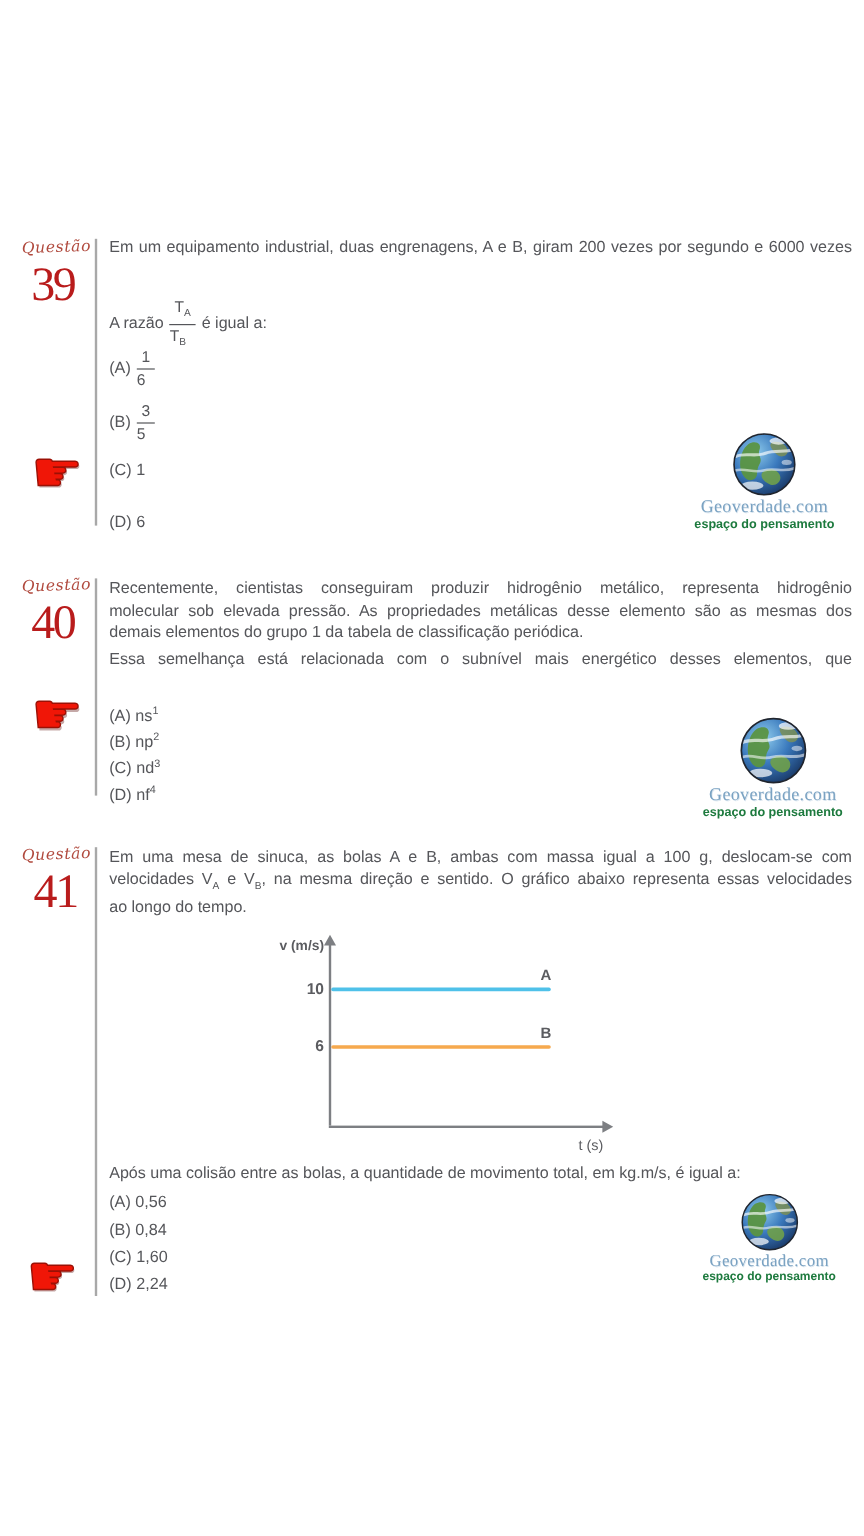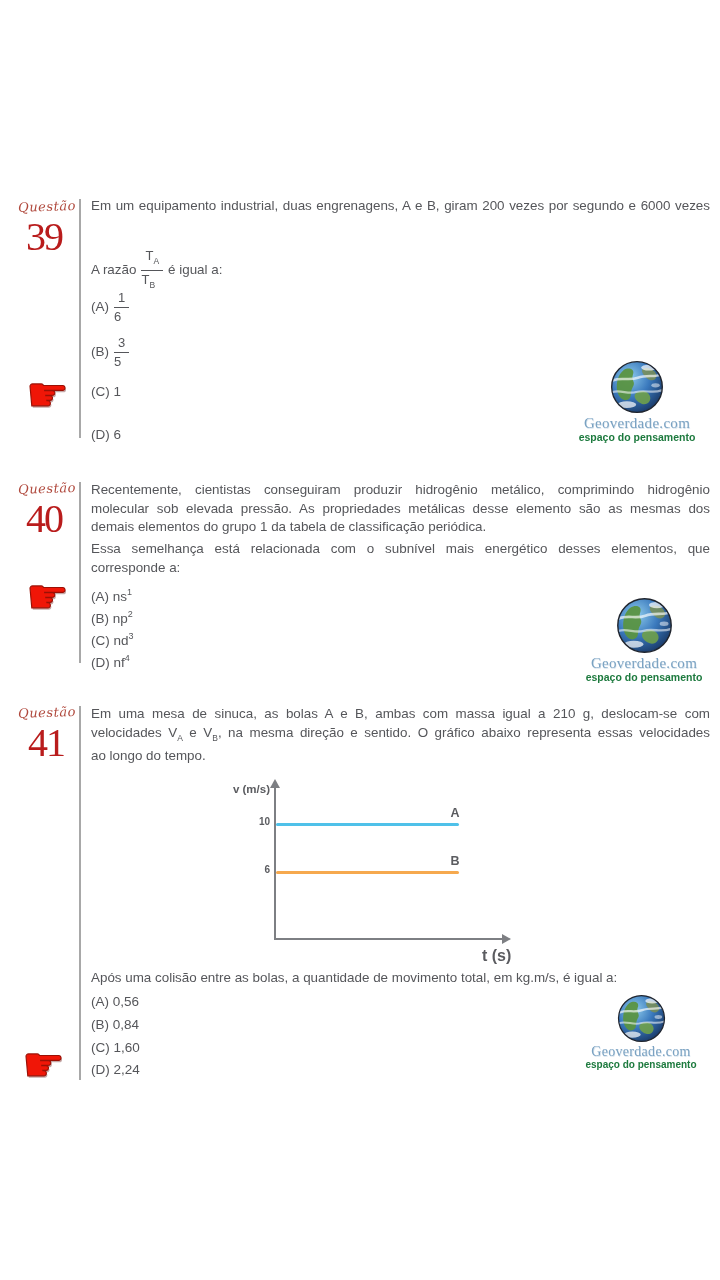--- a/index.html
+++ b/index.html
@@ -49,24 +49,24 @@
   .chart .yaxis { position:absolute; left:44px; top:7px; width:2px; height:151px; background:#7d7f83; }
   .chart .xaxis { position:absolute; left:44px; top:158px; width:231px; height:2px; background:#7d7f83; }
   .chart .arrow-up { position:absolute; left:40px; top:-1px; width:0; height:0; border-left:5px solid transparent; border-right:5px solid transparent; border-bottom:9px solid #7d7f83; }
   .chart .arrow-right { position:absolute; left:272px; top:154px; width:0; height:0; border-top:5px solid transparent; border-bottom:5px solid transparent; border-left:9px solid #7d7f83; }
   .chart .dline { position:absolute; left:46px; width:183px; height:3px; border-radius:2px; }
   .chart .line-a { top:43px; background:#4fc1e9; }
   .chart .line-b { top:91px; background:#f6a94e; }
   .chart .slab { position:absolute; left:210px; width:30px; text-align:center; font-size:12.5px; font-weight:600; color:#5b5c60; }
   .chart .lab-a { top:26px; }
   .chart .lab-b { top:74px; }
-  .chart .tick { position:absolute; left:14px; width:26px; text-align:right; font-size:10px; font-weight:600; color:#5b5c60; }
+  .chart .tick { position:absolute; left:14px; width:26px; text-align:right; font-size:13px; font-weight:600; color:#5b5c60; }
   .chart .tick-10 { top:36px; }
   .chart .tick-6 { top:84px; }
-  .chart .xlab { position:absolute; left:252px; top:167px; width:44px; font-size:16px; font-weight:700; color:#5b5c60; }
+  .chart .xlab { position:absolute; left:252px; top:167px; width:44px; font-size:12px; font-weight:400; color:#5b5c60; }
   
   .logo { position:absolute; width:122px; text-align:center; }
   .logo svg.globe { display:block; margin:0 auto; }
   .logo .brand {
     font-family:"Liberation Serif", serif; font-size:15px; color:#7aa2c2;
     text-shadow:0.6px 0.6px 0 #d9e5ef; margin-top:1px; letter-spacing:0.3px;
   }
   .logo .tagline { font-size:10.5px; font-weight:700; color:#1d7a3e; margin-top:-1px; }
 </style>
 </head>
@@ -134,27 +134,26 @@
       </svg>
     <div class="brand">Geoverdade.com</div>
     <div class="tagline">espaço do pensamento</div>
   </div>
 
   <div class="qlabel" style="left:16px; top:481px;">Questão</div>
   <div class="qnum" style="left:8px; top:494px;">40</div>
   <div class="vdiv" style="left:79px; top:482px; height:181px;"></div>
 
   <div class="qtext" style="left:91px; top:481px;">
-    <span class="tline just">Recentemente, cientistas conseguiram produzir hidrogênio metálico, comprimindo hidrogênio</span>
+    <span class="tline just">Recentemente, cientistas conseguiram produzir hidrogênio metálico, representa hidrogênio</span>
     <span class="tline just">molecular sob elevada pressão. As propriedades metálicas desse elemento são as mesmas dos</span>
     <span class="tline">demais elementos do grupo 1 da tabela de classificação periódica.</span>
   </div>
   <div class="qtext" style="left:91px; top:540px;">
     <span class="tline just">Essa semelhança está relacionada com o subnível mais energético desses elementos, que</span>
-    <span class="tline">corresponde a:</span>
   </div>
 
   <div class="opt" style="top:587px;">
     <span>(A)</span> <span class="it">ns</span><span class="sup">1</span>
   </div>
   <div class="opt" style="top:609px;">
     <span>(B)</span> <span class="it">np</span><span class="sup">2</span>
   </div>
   <div class="opt" style="top:631px;">
     <span>(C)</span> <span class="it">nd</span><span class="sup">3</span>
@@ -171,21 +170,21 @@
       </svg>
     <div class="brand">Geoverdade.com</div>
     <div class="tagline">espaço do pensamento</div>
   </div>
 
   <div class="qlabel" style="left:16px; top:705px;">Questão</div>
   <div class="qnum" style="left:10px; top:718px;">41</div>
   <div class="vdiv" style="left:79px; top:706px; height:374px;"></div>
 
   <div class="qtext" style="left:91px; top:705px;">
-    <span class="tline just">Em uma mesa de sinuca, as bolas A e B, ambas com massa igual a 210 g, deslocam-se com</span>
+    <span class="tline just">Em uma mesa de sinuca, as bolas A e B, ambas com massa igual a 100 g, deslocam-se com</span>
     <span class="tline just"><span>velocidades V</span><sub>A</sub><span> e V</span><sub>B</sub><span>, na mesma direção e sentido. O gráfico abaixo representa essas velocidades</span></span>
     <span class="tline">ao longo do tempo.</span>
   </div>
 
   <div class="chart">
     <div class="ylab">v (m/s)</div>
     <div class="arrow-up"></div>
     <div class="yaxis"></div>
     <div class="xaxis"></div>
     <div class="arrow-right"></div>

